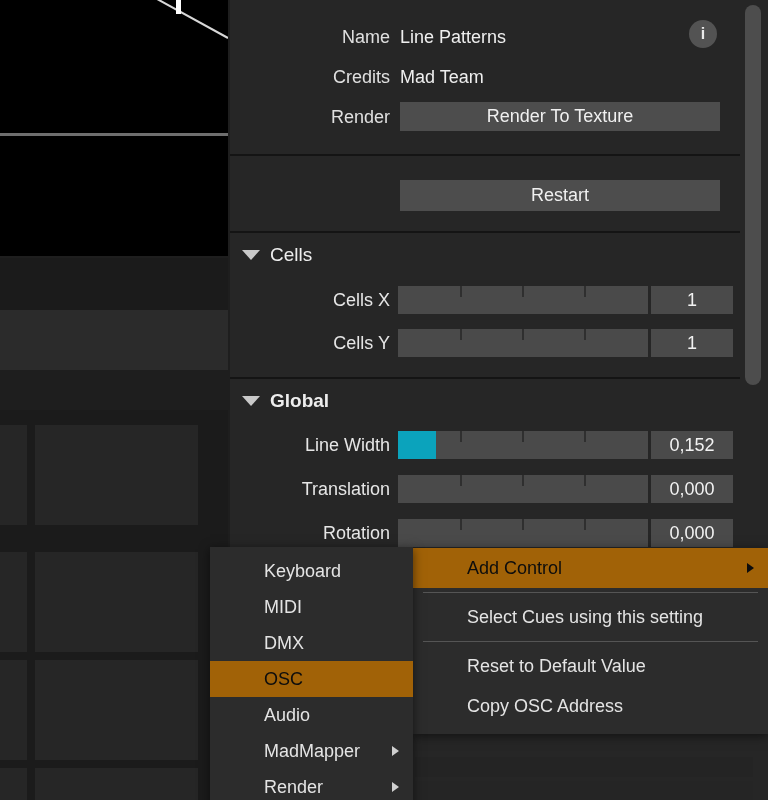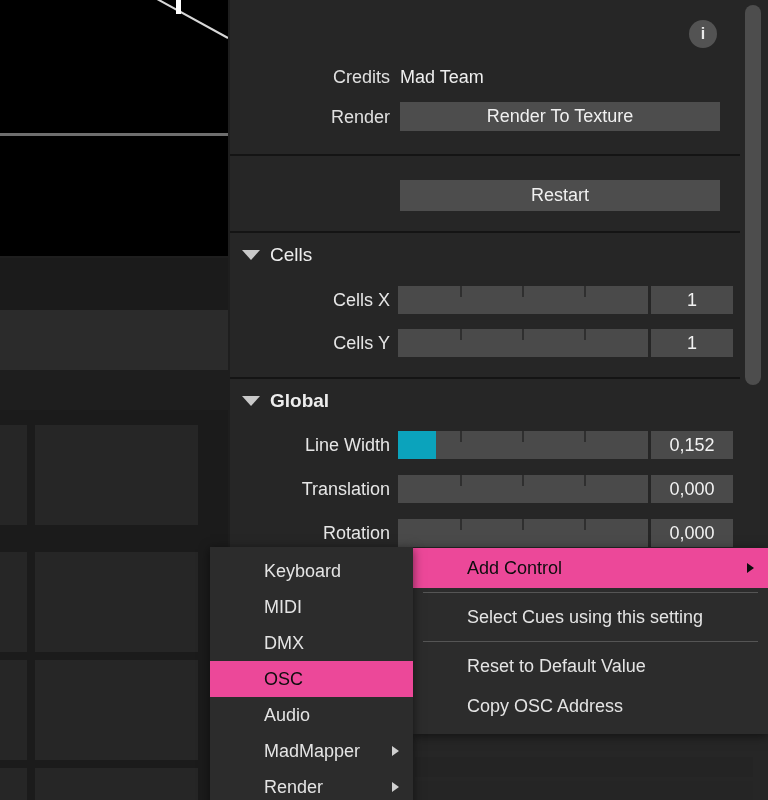--- a/index.html
+++ b/index.html
@@ -63,21 +63,21 @@
   .tickm { position: absolute; top: 0; width: 2px; height: 11px; background: #2f2f2f; }
   .slider-box { position: absolute; left: 421px; top: 2px; width: 82px; height: 28px; background: #4a4a4a;
                 color: #f2f2f2; font-size: 18px; display:flex; align-items:center; justify-content:center; }
 
   .right-vscroll { position: absolute; left: 745px; top: 5px; width: 16px; height: 380px; background: #4d4d4d; border-radius: 8px; }
 
   
   .menu { position: absolute; background: #2c2c2c; box-shadow: 0 2px 10px rgba(0,0,0,0.55); }
   .menu-item { position: relative; height: 36px; color: #e4e4e4; font-size: 18px; line-height: 36px;
                padding-left: 54px; white-space: nowrap; }
-  .menu-item.sel { background: #ec4899; color: #0d0d0d; }
+  .menu-item.sel { background: #a16207; color: #0d0d0d; }
   .menu-sep { height: 1px; background: #555; margin: 4px 10px; }
   .arrow-r { position: absolute; right: 14px; top: 13px; width: 0; height: 0;
              border-top: 5px solid transparent; border-bottom: 5px solid transparent; border-left: 7px solid #cfcfcf; }
   .menu-item.sel .arrow-r { border-left-color: #0d0d0d; }
 
   .submenu { left: 210px; top: 547px; width: 203px; padding: 6px 0 8px 0; }
   .mainmenu { left: 413px; top: 548px; width: 355px; padding: 0 0 8px 0; }
   .mainmenu .menu-item { height: 40px; line-height: 40px; }
   .mainmenu .arrow-r { top: 15px; }
 
@@ -134,20 +134,24 @@
       <div class="cell-narrow" style="top:250px;height:100px;"></div>
       <div class="cell-wide" style="top:250px;height:100px;"></div>
       <div class="cell-narrow" style="top:358px;height:32px;"></div>
       <div class="cell-wide" style="top:358px;height:32px;"></div>
 
     </div>
   </div>
 
   <div class="right-panel">
 
+    <div class="form-row" style="top:20px;">
+      <div class="form-label">Name</div>
+      <div class="form-value">Line Patterns</div>
+    </div>
     <div class="info-badge">i</div>
 
     <div class="form-row" style="top:60px;">
       <div class="form-label">Credits</div>
       <div class="form-value">Mad Team</div>
     </div>
 
     <div class="form-row" style="top:100px;">
       <div class="form-label">Render</div>
       <div class="wide-btn" style="left:170px;top:2px;width:320px;height:29px;">Render  To Texture</div>

